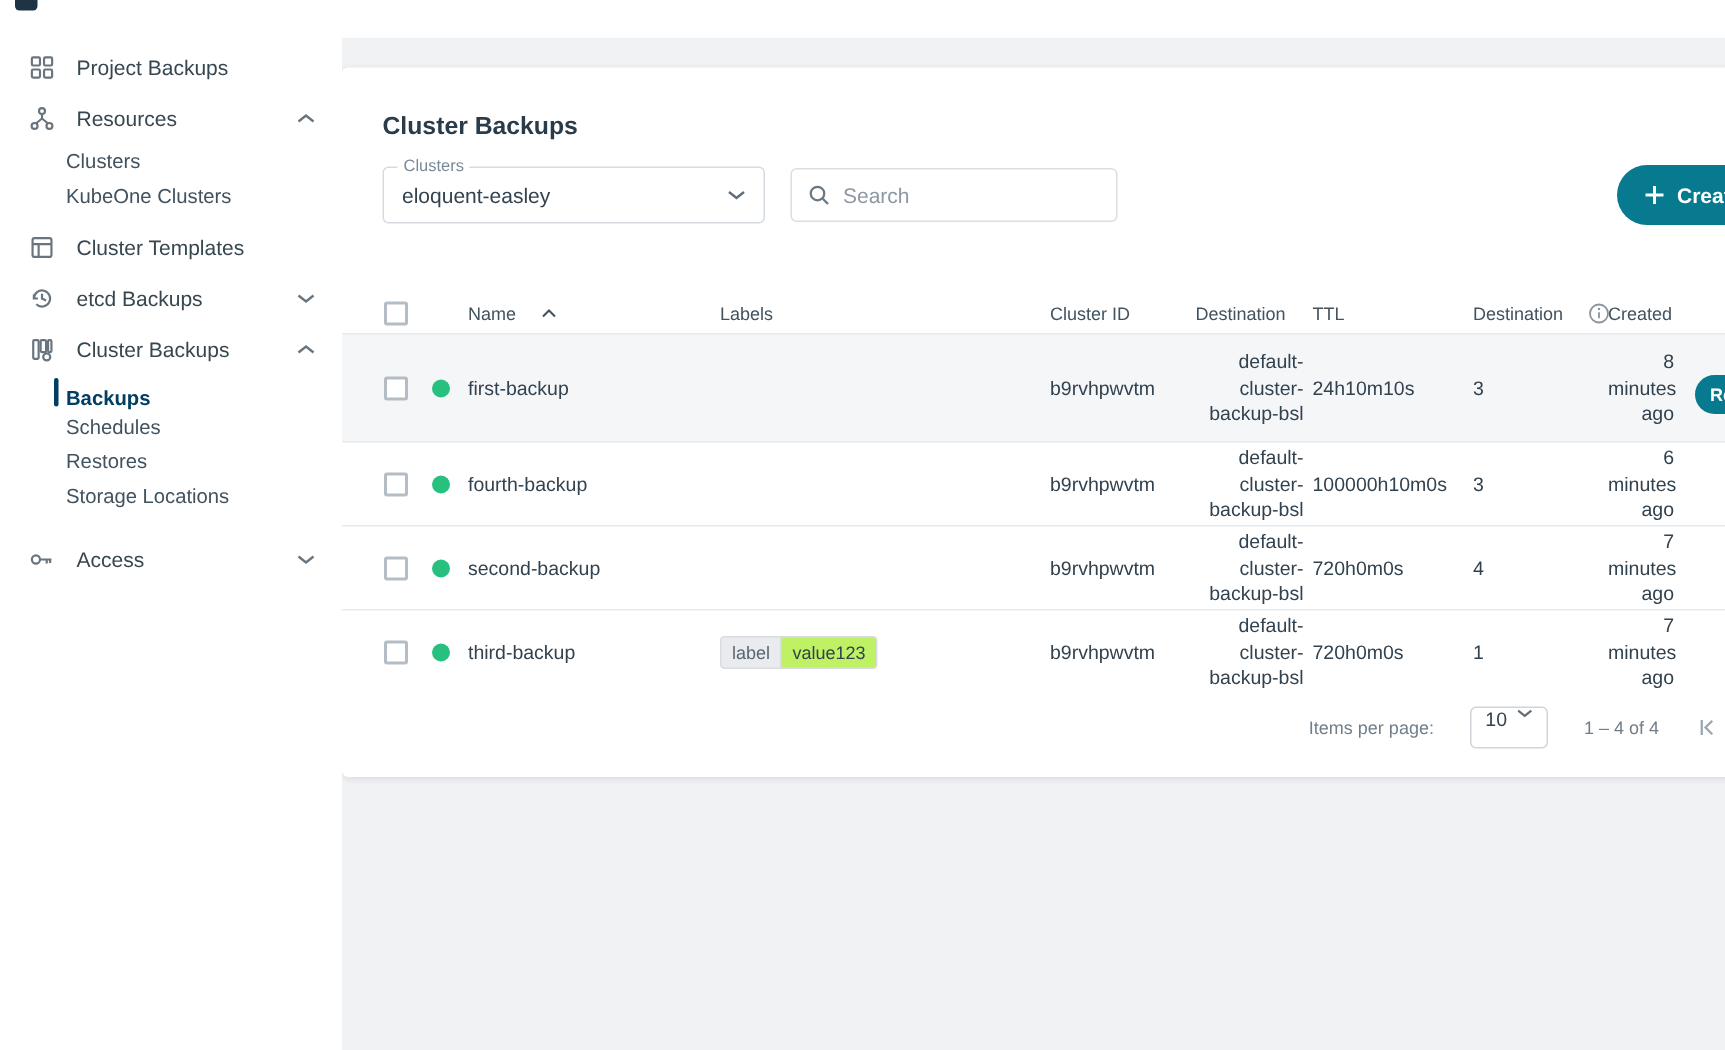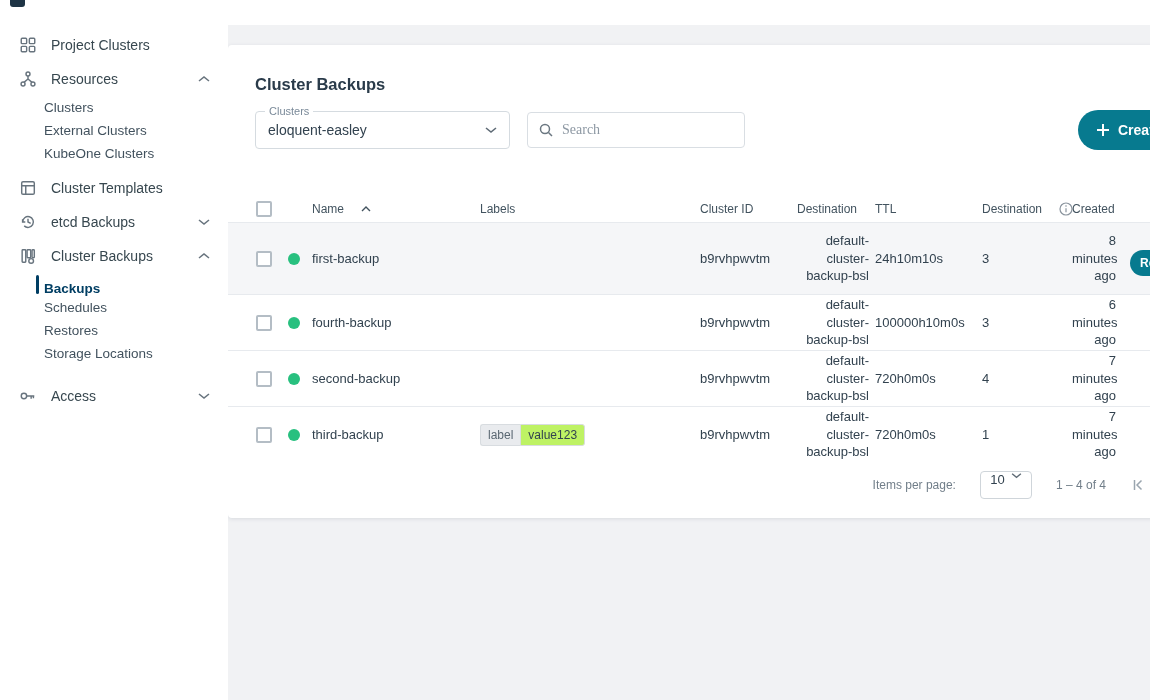--- a/index.html
+++ b/index.html
@@ -68,21 +68,21 @@
   .select-value { font-size: 14px; color: #32424f; flex: 1; }
   .select-chevron { color: #5f6b76; display: flex; }
   .search-field {
     margin-left: 17px; width: 218px; height: 36px;
     border: 1px solid #d9dee3; border-radius: 4px;
     display: flex; align-items: center; padding: 0 10px; gap: 8px; background: #fff;
   }
   .search-field svg { color: #6b7781; flex: none; }
   .search-input {
     border: none; outline: none; font-size: 14px; width: 100%;
-    font-family: Liberation Serif, serif; color: #32424f; background: transparent;
+    font-family: Liberation Sans, sans-serif; color: #32424f; background: transparent;
   }
   .search-input::placeholder { color: #8d98a3; }
   .create-btn {
     position: absolute; left: 850px; top: 65px; height: 40px; width: 170px;
     background: #077a8f; color: #ffffff; border: none; border-radius: 20px;
     font-size: 14px; font-weight: bold; font-family: "Liberation Sans", sans-serif;
     display: flex; align-items: center; gap: 8px; padding-left: 18px; cursor: pointer;
   }
   .create-btn svg { flex: none; }
   
@@ -147,21 +147,21 @@
 
   <div class="nav-item">
     <span class="nav-icon">
       <svg width="18" height="18" viewBox="0 0 20 20" fill="none" stroke="currentColor" stroke-width="1.6">
           <rect x="2.5" y="2.5" width="6" height="6" rx="1"></rect>
           <rect x="11.5" y="2.5" width="6" height="6" rx="1"></rect>
           <rect x="2.5" y="11.5" width="6" height="6" rx="1"></rect>
           <rect x="11.5" y="11.5" width="6" height="6" rx="1"></rect>
         </svg>
     </span>
-    <span>Project Clusters</span>
+    <span>Project Backups</span>
   </div>
 
   <div class="nav-item">
     <span class="nav-icon">
       <svg width="18" height="18" viewBox="0 0 20 20" fill="none" stroke="currentColor" stroke-width="1.6">
           <circle cx="10" cy="4.5" r="2.2"></circle>
           <circle cx="4.5" cy="15.5" r="2.2"></circle>
           <circle cx="15.5" cy="15.5" r="2.2"></circle>
           <path d="M10 6.7 L10 10 M10 10 L5.5 13.7 M10 10 L14.5 13.7"></path>
         </svg>
@@ -169,23 +169,20 @@
     <span>Resources</span>
     <span class="nav-chevron">
       <svg width="12" height="8" viewBox="0 0 12 8" fill="none" stroke="currentColor" stroke-width="1.6">
           <polyline points="1,6 6,2 11,6"></polyline>
         </svg>
     </span>
   </div>
 
   <div class="nav-sub">
     <span>Clusters</span>
-  </div>
-  <div class="nav-sub">
-    <span>External Clusters</span>
   </div>
   <div class="nav-sub">
     <span>KubeOne Clusters</span>
   </div>
 
   <div class="nav-gap-sm"></div>
 
   <div class="nav-item">
     <span class="nav-icon">
       <svg width="18" height="18" viewBox="0 0 20 20" fill="none" stroke="currentColor" stroke-width="1.6">

